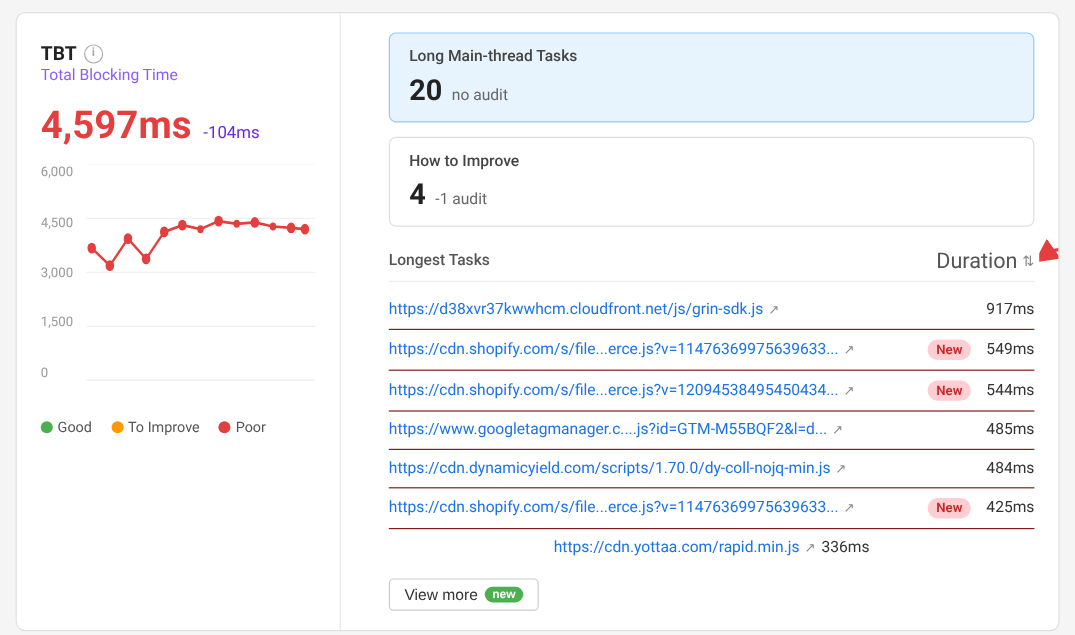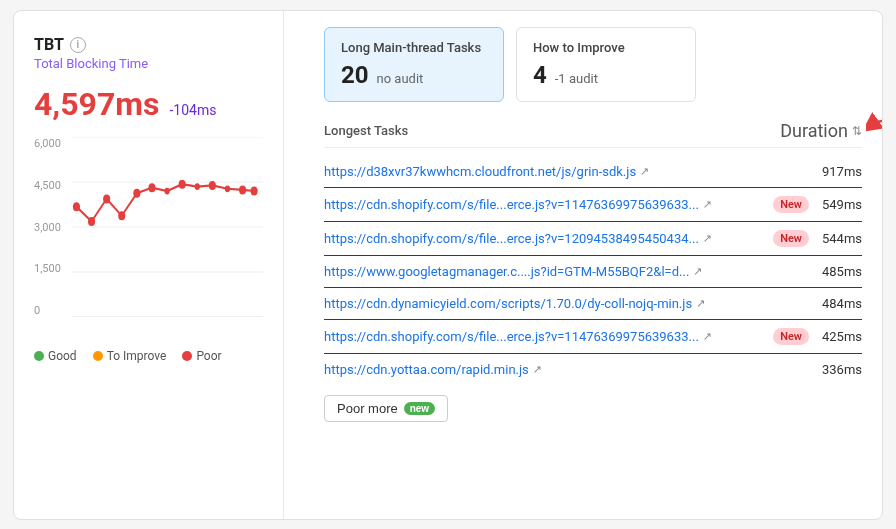--- a/index.html
+++ b/index.html
@@ -112,20 +112,21 @@
     .right-panel {
       flex: 1;
       padding: 16px 20px 16px 20px;
       display: flex;
       flex-direction: column;
     }
     .cards-row {
       display: flex;
       gap: 12px;
       margin-bottom: 18px;
+      flex-direction: column;
     }
     .metric-card {
       border: 1px solid #e0e0e0;
       border-radius: 6px;
       padding: 12px 16px;
       min-width: 180px;
       cursor: pointer;
     }
     .metric-card.active {
       background: #e8f4fd;
@@ -179,20 +180,21 @@
     .task-row {
       display: flex;
       justify-content: space-between;
       align-items: center;
       padding: 8px 0;
       border-bottom: 1px solid #7f1d1d;
       font-size: 13px;
     }
     .task-row:last-child {
       border-bottom: none;
+      justify-content: center;
     }
     .task-url {
       color: #1a73e8;
       display: flex;
       align-items: center;
       gap: 4px;
       max-width: 480px;
       overflow: hidden;
       text-overflow: ellipsis;
       white-space: nowrap;
@@ -416,18 +418,18 @@
     </span>
     <span class="task-right">
 
       <span class="task-duration">336ms</span>
     </span>
   </div>
       </div>
 
     <div class="view-more-row">
       <button class="view-more-btn">
-        <span>Poor more</span>
+        <span>View more</span>
         <span class="new-small-badge">new</span>
       </button>
     </div>
   </div>
 </div>
 
 </body></html>

